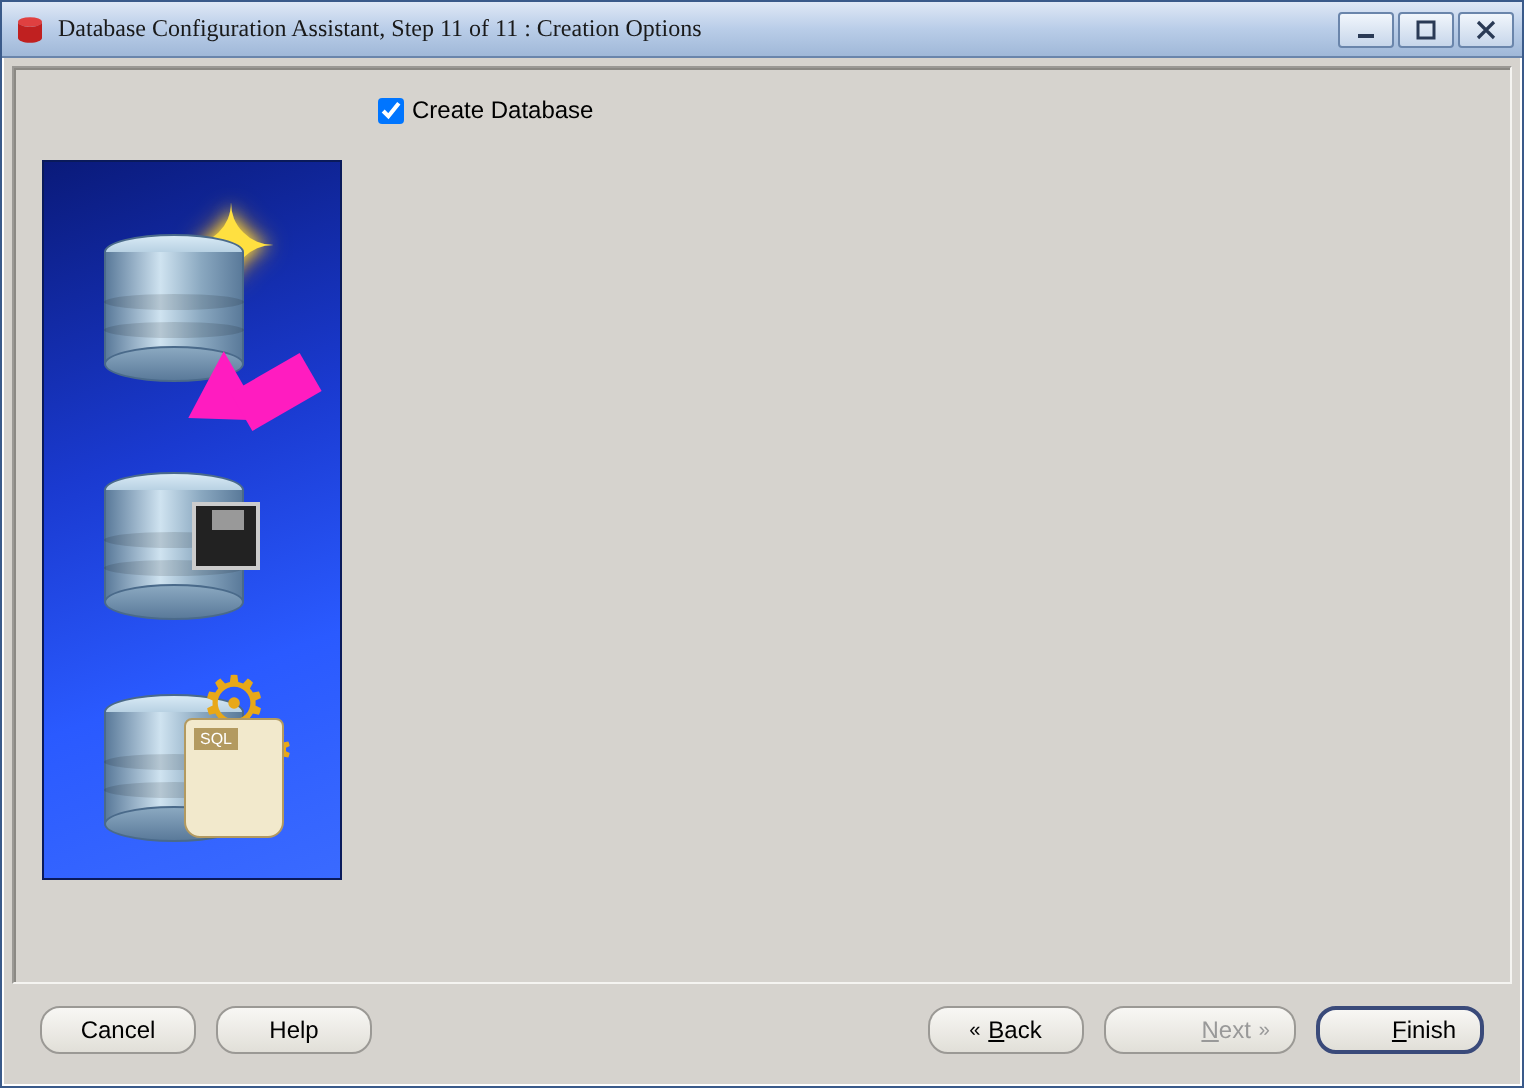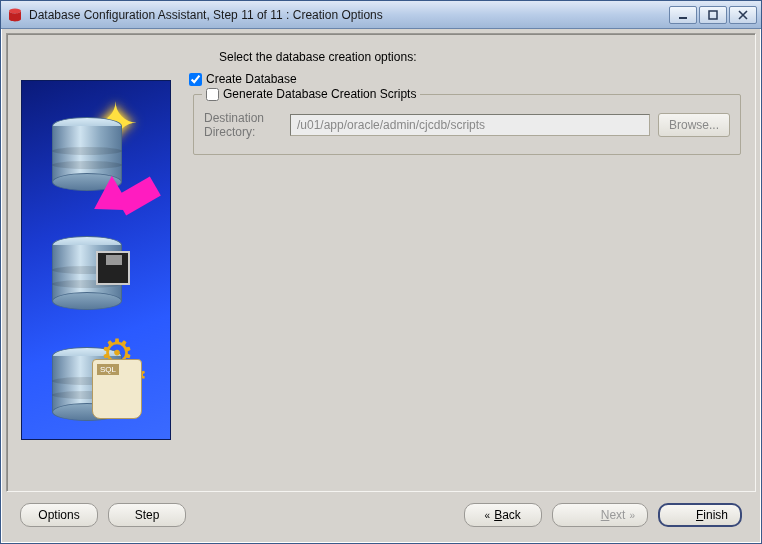--- a/index.html
+++ b/index.html
@@ -28,20 +28,21 @@
 }
 .app-icon {
   width: 16px; height: 16px;
   display: inline-block;
   margin-right: 6px;
 }
 .title-text {
   flex: 1;
   color: #1a1a1a;
   font-size: 12px;
+  font-family: Liberation Serif, serif;
 }
 .win-controls { display: flex; gap: 2px; }
 .win-btn {
   width: 28px; height: 18px;
   background: linear-gradient(to bottom,#f1f6fc,#c7d6ea);
   border: 1px solid #6a85ab;
   border-radius: 2px;
   display: flex; align-items: center; justify-content: center;
   color: #2a3a55;
   cursor: pointer;
@@ -224,46 +225,33 @@
           <div class="stripe" style="top:30px;"></div>
             <div class="stripe" style="top:44px;"></div>
           <div class="bot"></div>
         </div>
         <span class="gear" style="bottom:64px; left:78px;">⚙</span>
         <span class="gear" style="bottom:48px; left:102px; font-size:26px;">⚙</span>
         <div class="scroll"></div>
       </div>
 
       <div class="main-panel">
-        <div class="instr">Select the database creation options:</div>
 
         <label class="opt-row">
           <input type="checkbox" id="cb-create" checked="" style="">
           <span>Create Database</span>
         </label>
 
-        <div class="fieldset">
-          <div class="legend">
-            <input type="checkbox" id="cb-scripts" style="">
-            <span>Generate Database Creation Scripts</span>
-          </div>
-          <div class="dest-row">
-            <div class="dest-label" style="white-space:pre-line;">Destination
-Directory:</div>
-            <input class="dest-input" type="text" disabled="" value="/u01/app/oracle/admin/cjcdb/scripts" style="">
-            <button class="browse-btn" disabled="">Browse...</button>
-          </div>
-        </div>
       </div>
 
     </div>
 
     <div class="footer">
-      <button class="btn">Options</button>
-      <button class="btn">Step</button>
+      <button class="btn">Cancel</button>
+      <button class="btn">Help</button>
       <div class="spacer"></div>
       <button class="btn">
         <span class="chev">«</span>
         <span><span class="u">B</span><span>ack</span></span>
       </button>
       <button class="btn" disabled="">
         <span><span class="u">N</span><span>ext</span></span>
         <span class="chev">»</span>
       </button>
       <button class="btn default">

